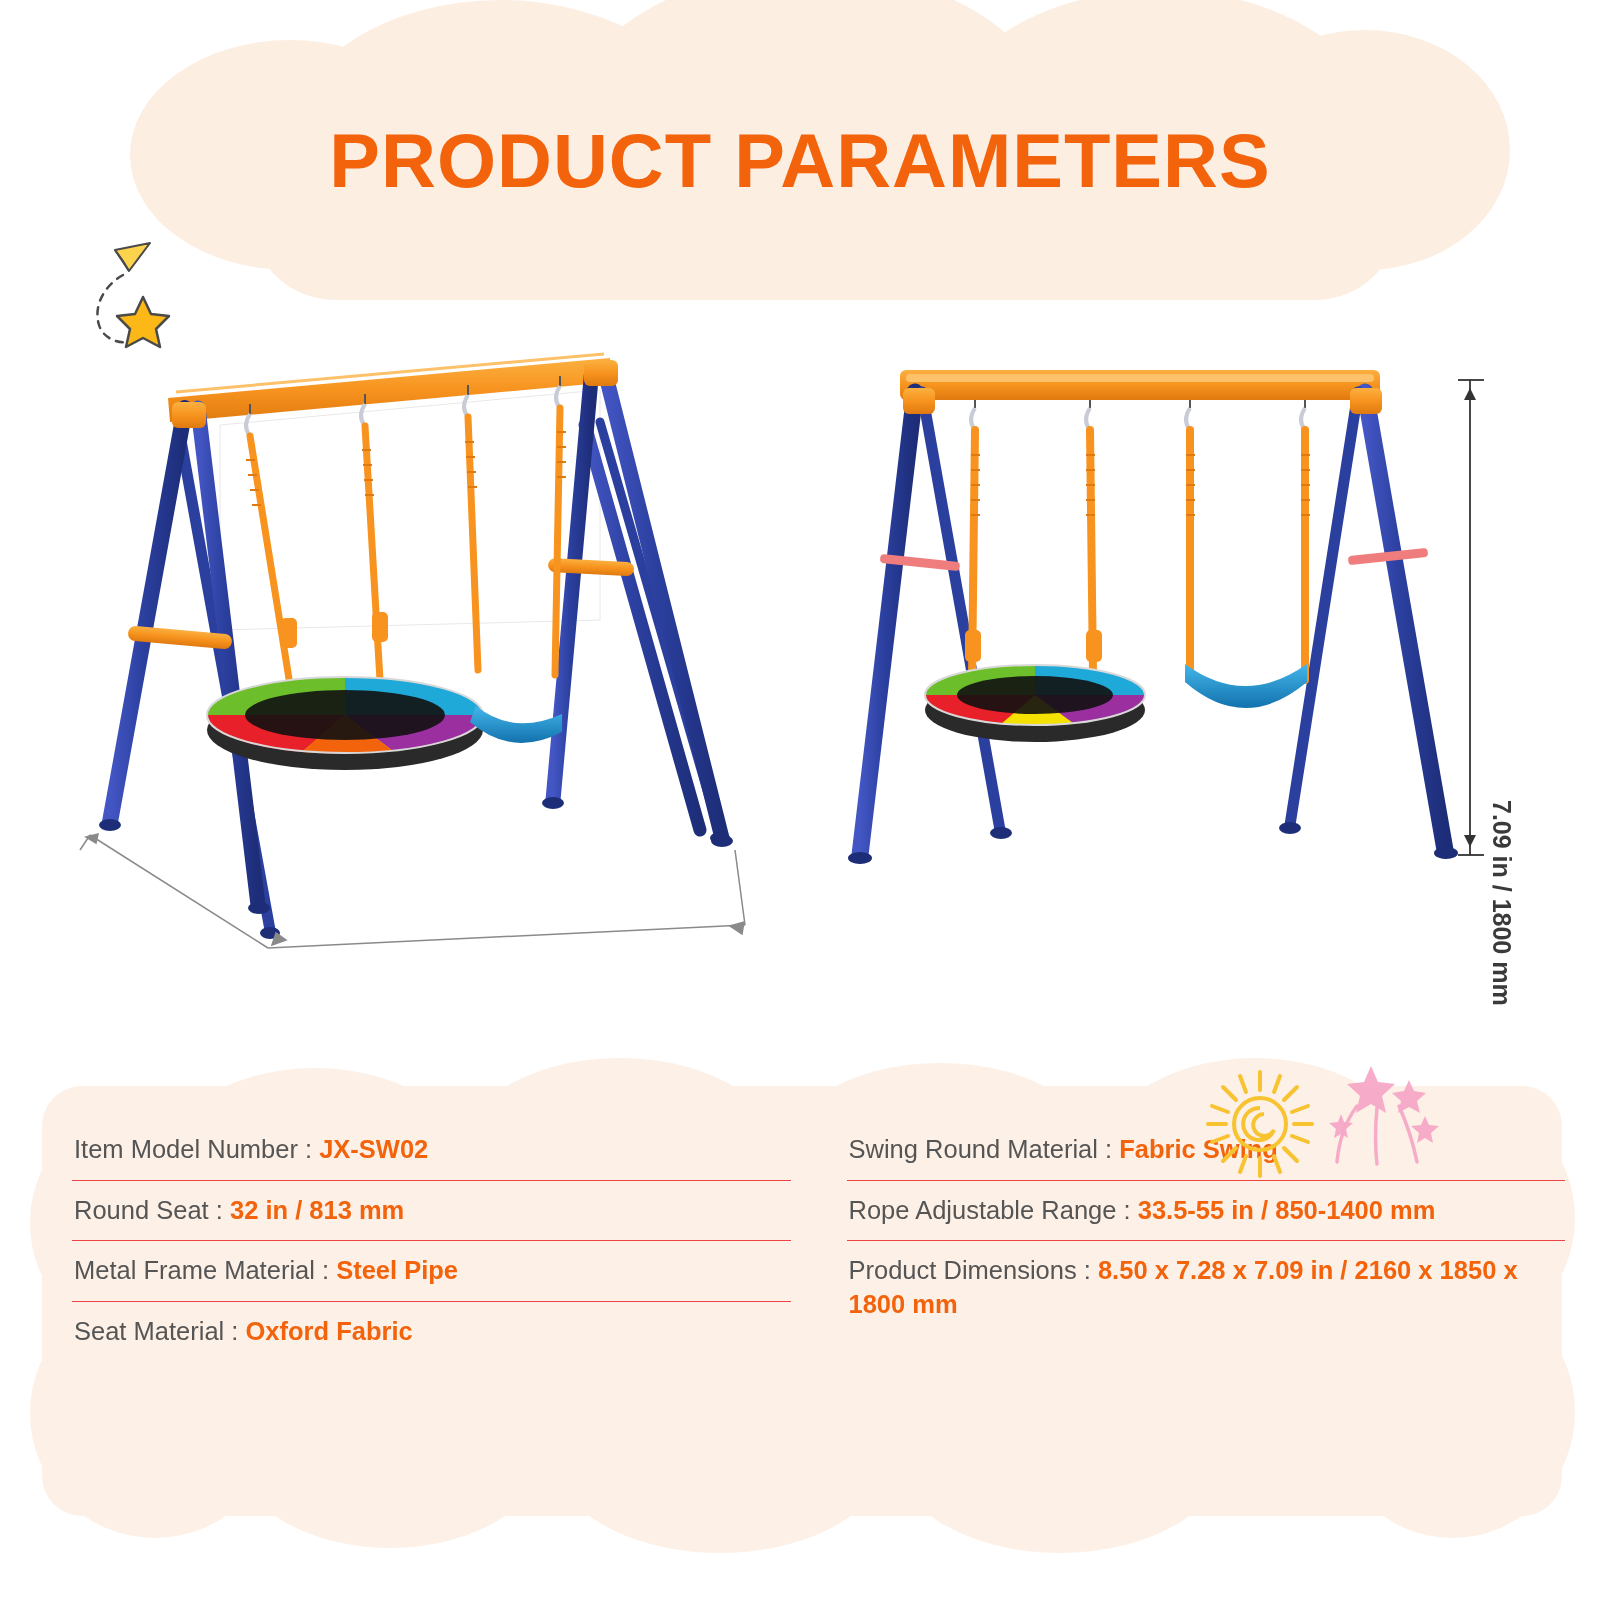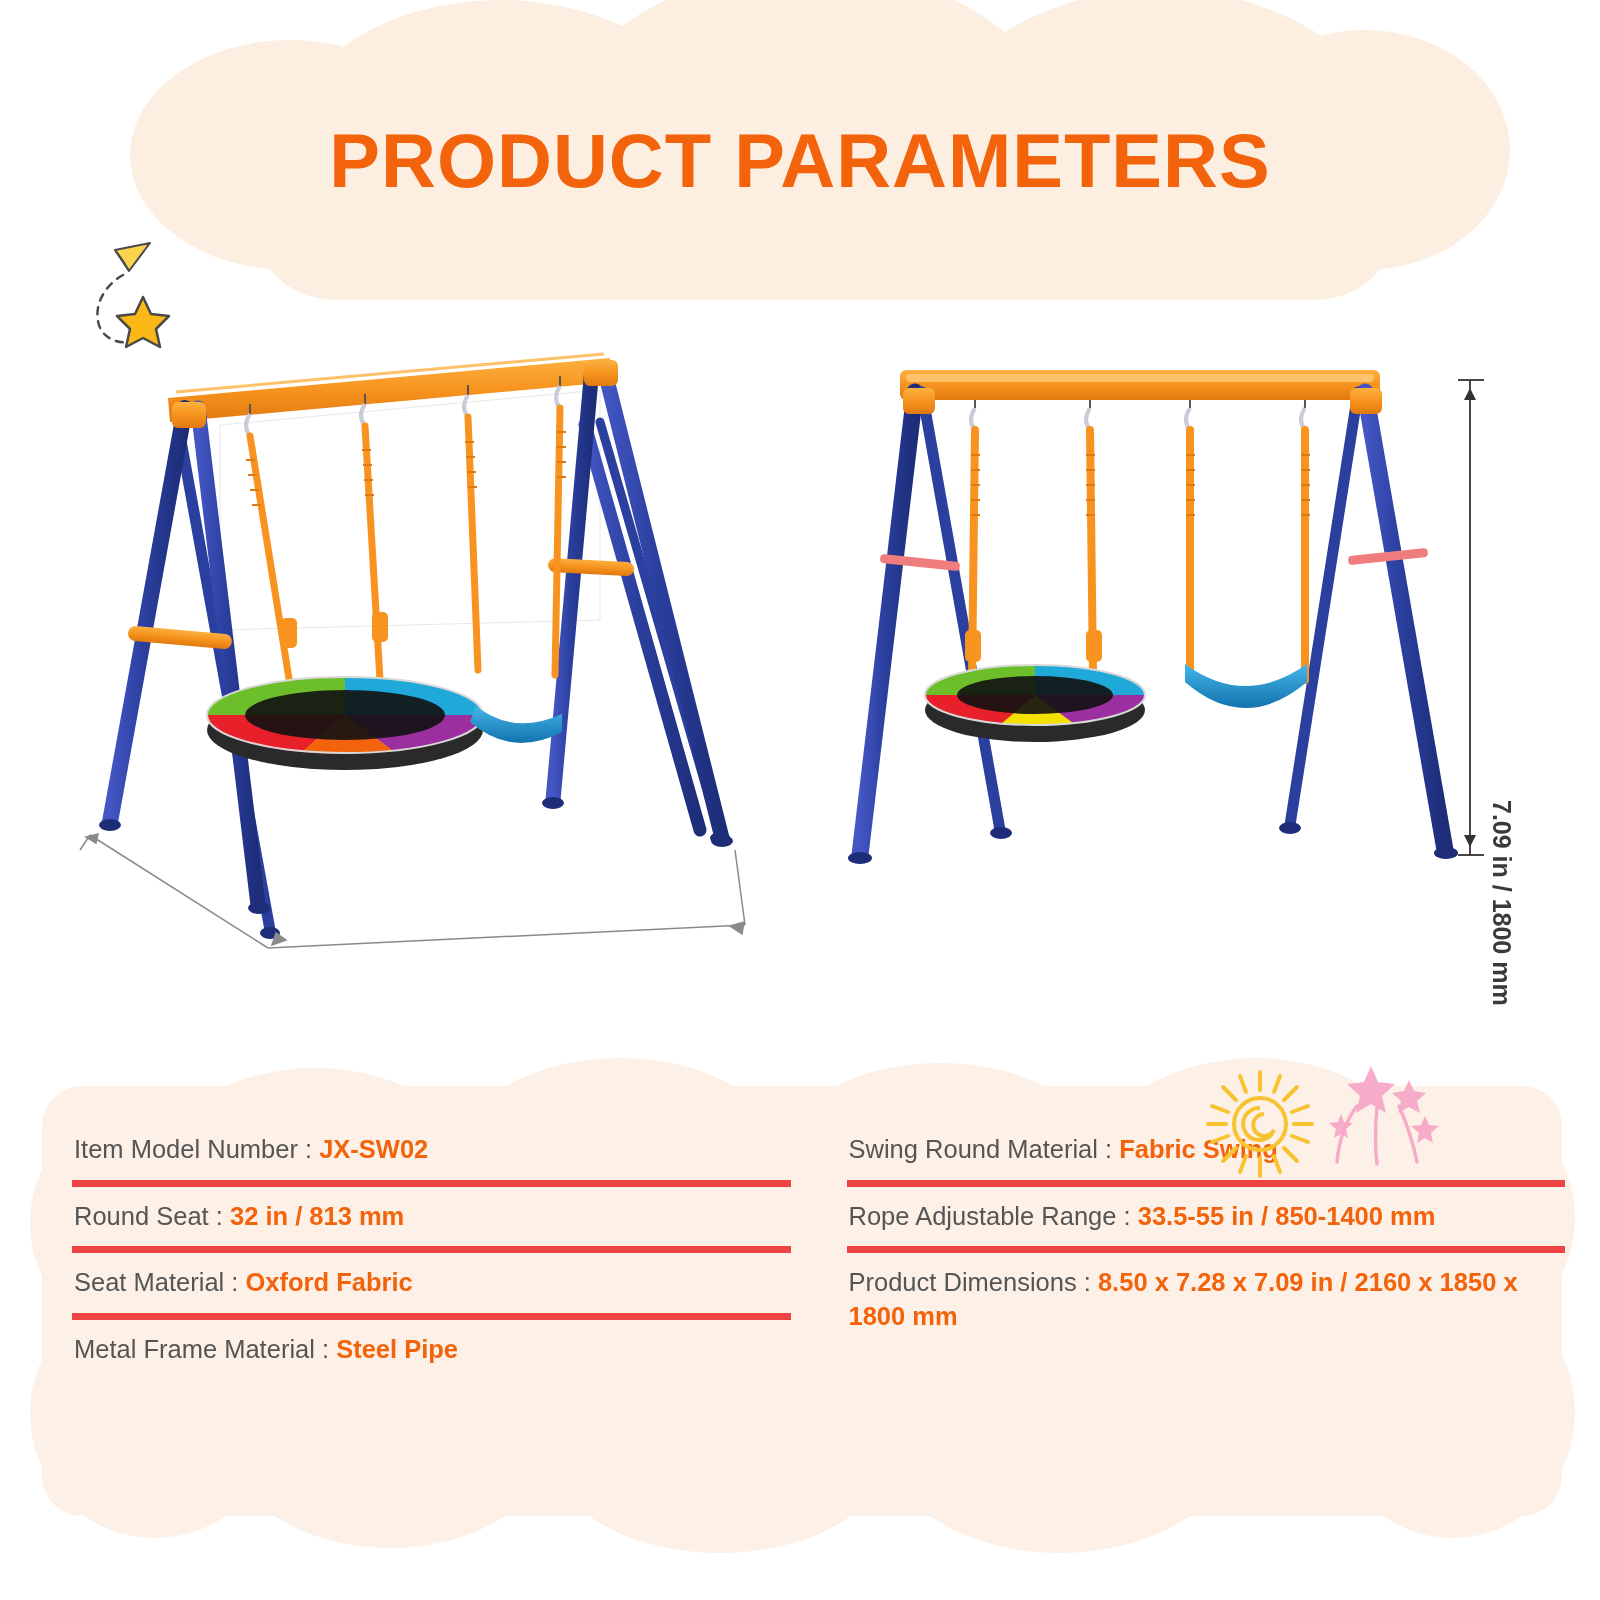--- a/index.html
+++ b/index.html
@@ -92,21 +92,21 @@
     z-index: 4;
   }
   .spec-col {
     flex: 1;
     padding: 62px 30px 0 30px;
     box-sizing: border-box;
   }
   .spec-col.left { padding-left: 42px; padding-right: 20px; }
   .spec-col.right { padding-left: 36px; padding-right: 10px; }
   .spec-row {
-    border-bottom: 7px solid #ef4444;
+    border-bottom: 1px solid #ef4444;
     padding: 13px 2px 13px 2px;
     font-size: 25.5px;
     line-height: 1.32;
     color: #4f4f4f;
   }
   .spec-row:last-child { border-bottom: none; }
   .spec-row .label { color: #555555; }
   .spec-row .value {
     color: #f2630c;
     font-weight: bold;
@@ -422,24 +422,24 @@
 
   <div class="spec-table">
     <div class="spec-col left">
       <div class="spec-row">
         <span class="label">Item Model Number : </span><span class="value">JX-SW02</span>
       </div>
       <div class="spec-row">
         <span class="label">Round Seat : </span><span class="value">32 in / 813 mm</span>
       </div>
       <div class="spec-row">
+        <span class="label">Metal Frame Material : </span><span class="value">Steel Pipe</span>
+      </div>
+      <div class="spec-row">
         <span class="label">Seat Material : </span><span class="value">Oxford Fabric</span>
-      </div>
-      <div class="spec-row">
-        <span class="label">Metal Frame Material : </span><span class="value">Steel Pipe</span>
       </div>
     </div>
     <div class="spec-col right">
       <div class="spec-row">
         <span class="label">Swing Round Material : </span><span class="value">Fabric Swing</span>
       </div>
       <div class="spec-row">
         <span class="label">Rope Adjustable Range : </span><span class="value">33.5-55 in / 850-1400 mm</span>
       </div>
       <div class="spec-row">

